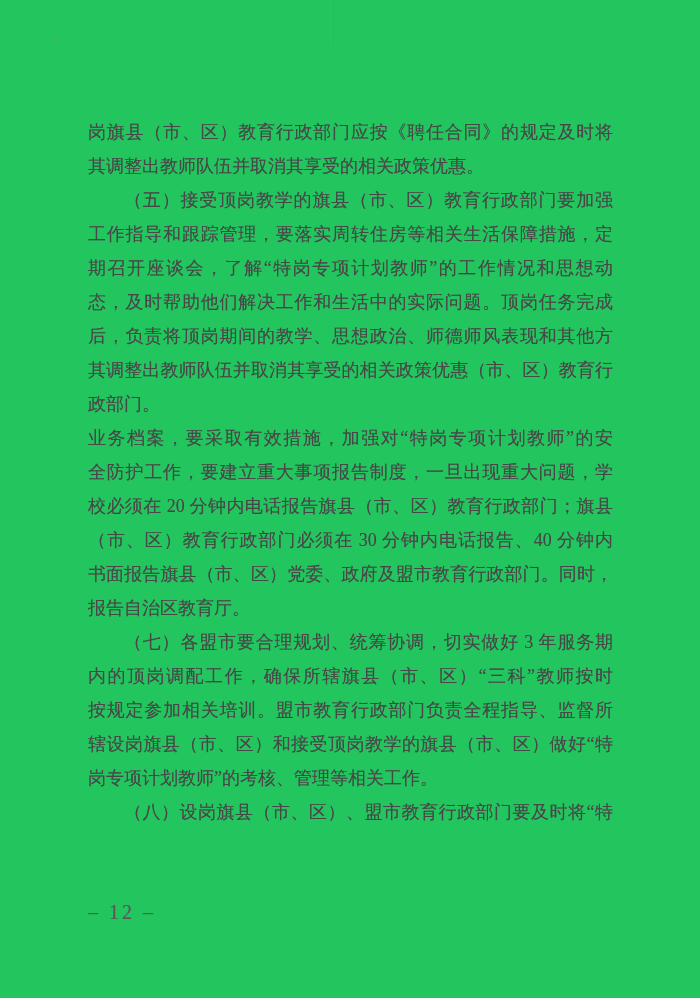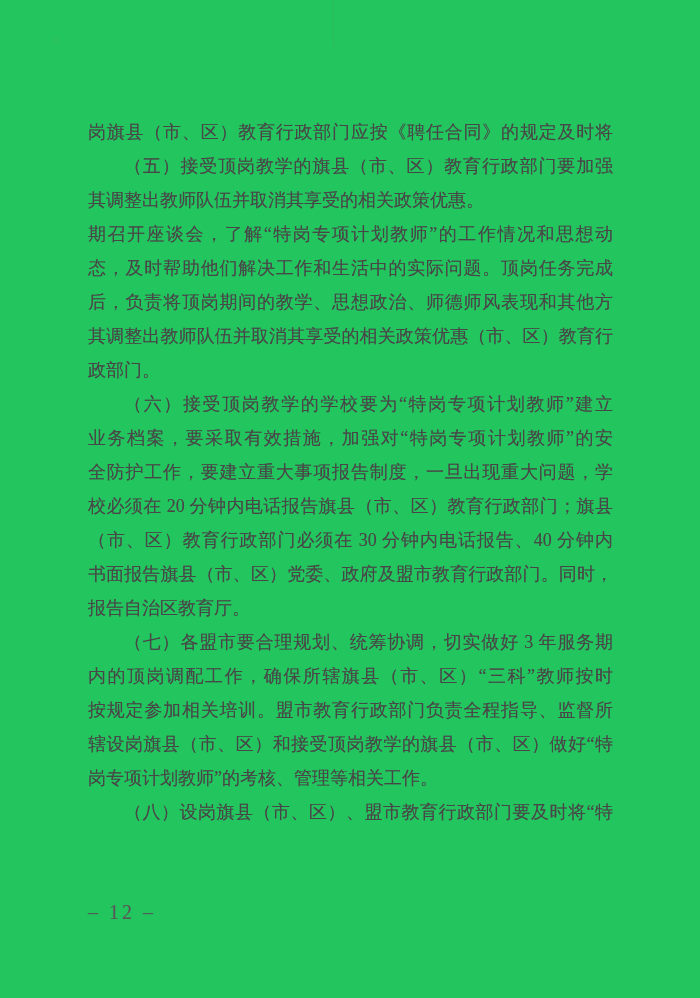--- a/index.html
+++ b/index.html
@@ -69,28 +69,28 @@
 </style>
 </head>
 <body>
 
 <div class="page">
   <div class="crease"></div>
   <div class="smudge"></div>
 
   <div class="text-block">
       <div class="line">岗旗县（市、区）教育行政部门应按《聘任合同》的规定及时将</div>
+      <div class="line end">其调整出教师队伍并取消其享受的相关政策优惠。</div>
       <div class="line indent">（五）接受顶岗教学的旗县（市、区）教育行政部门要加强</div>
-      <div class="line end">其调整出教师队伍并取消其享受的相关政策优惠。</div>
+      <div class="line">工作指导和跟踪管理，要落实周转住房等相关生活保障措施，定</div>
       <div class="line">期召开座谈会，了解“特岗专项计划教师”的工作情况和思想动</div>
       <div class="line">态，及时帮助他们解决工作和生活中的实际问题。顶岗任务完成</div>
       <div class="line">后，负责将顶岗期间的教学、思想政治、师德师风表现和其他方</div>
       <div class="line">其调整出教师队伍并取消其享受的相关政策优惠（市、区）教育行</div>
       <div class="line end">政部门。</div>
-      <div class="line indent">（六）接受顶岗教学的学校要为“特岗专项计划教师”建立</div>
       <div class="line">业务档案，要采取有效措施，加强对“特岗专项计划教师”的安</div>
       <div class="line">全防护工作，要建立重大事项报告制度，一旦出现重大问题，学</div>
       <div class="line">校必须在 20 分钟内电话报告旗县（市、区）教育行政部门；旗县</div>
       <div class="line">（市、区）教育行政部门必须在 30 分钟内电话报告、40 分钟内</div>
       <div class="line">书面报告旗县（市、区）党委、政府及盟市教育行政部门。同时，</div>
       <div class="line end">报告自治区教育厅。</div>
       <div class="line indent">（七）各盟市要合理规划、统筹协调，切实做好 3 年服务期</div>
       <div class="line">内的顶岗调配工作，确保所辖旗县（市、区）“三科”教师按时</div>
       <div class="line">按规定参加相关培训。盟市教育行政部门负责全程指导、监督所</div>
       <div class="line">辖设岗旗县（市、区）和接受顶岗教学的旗县（市、区）做好“特</div>

